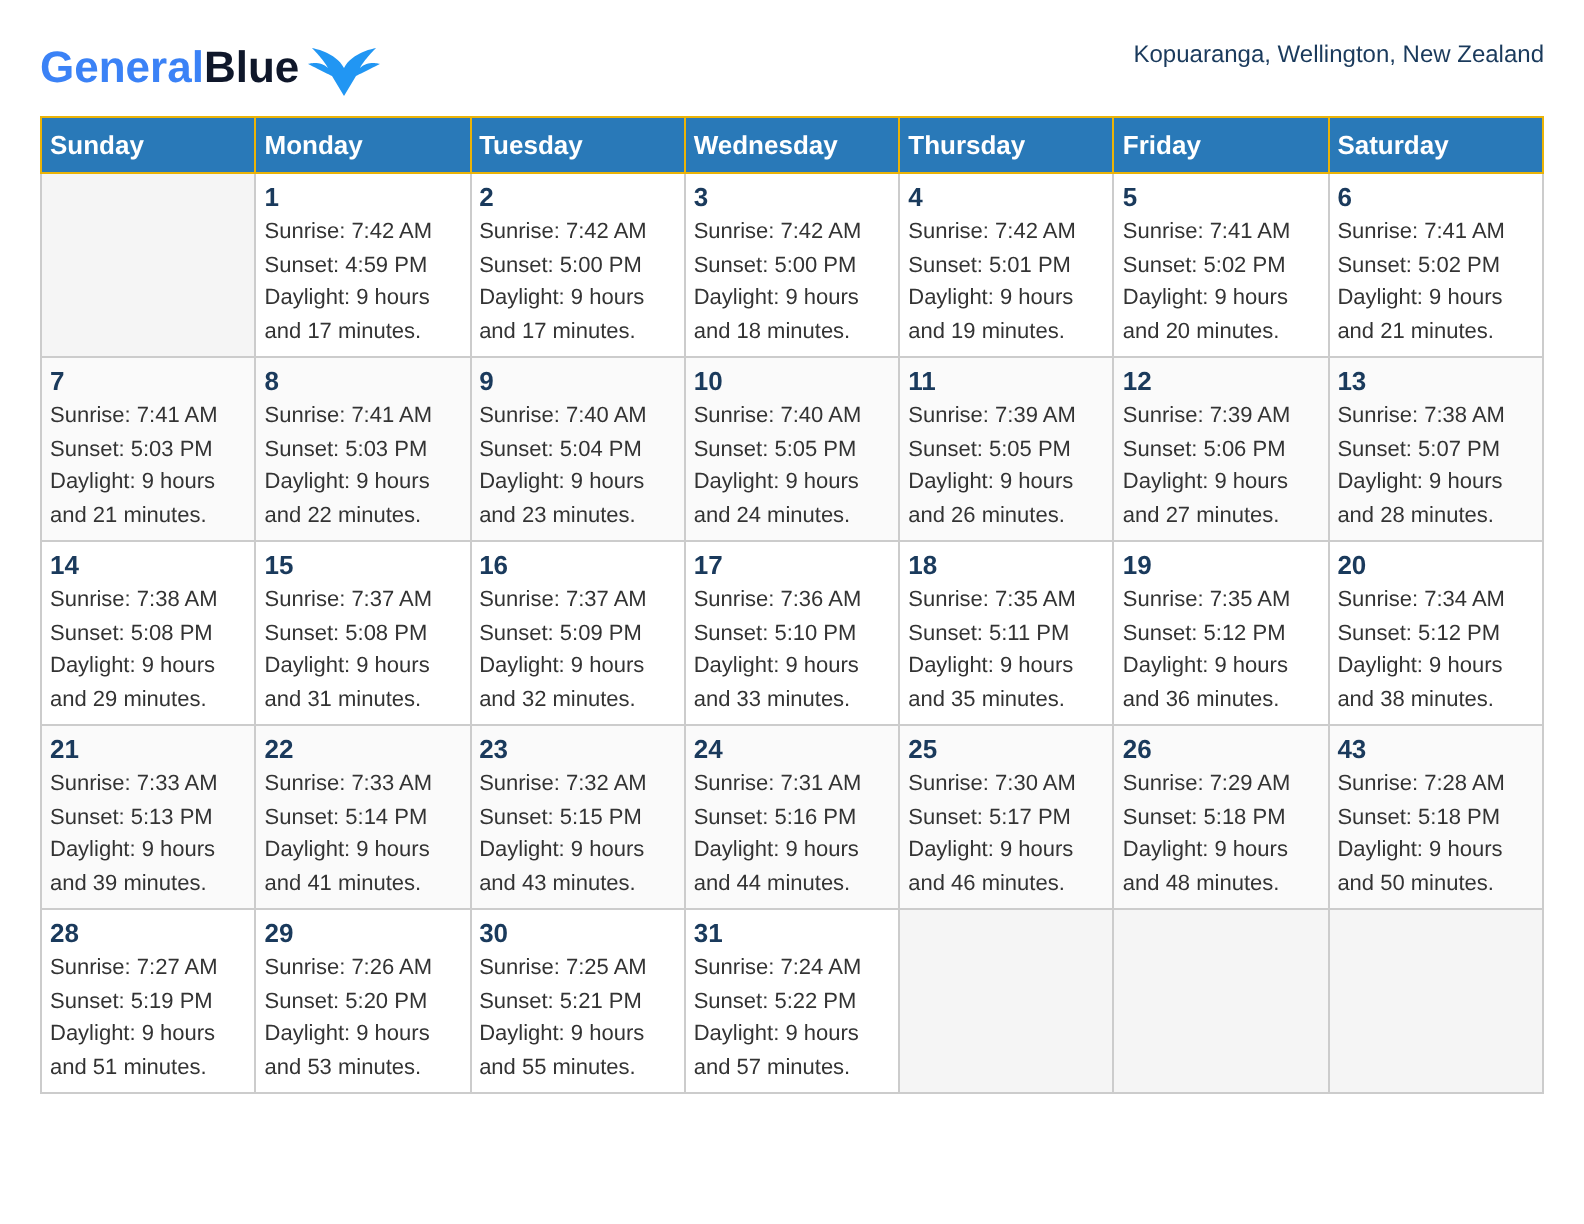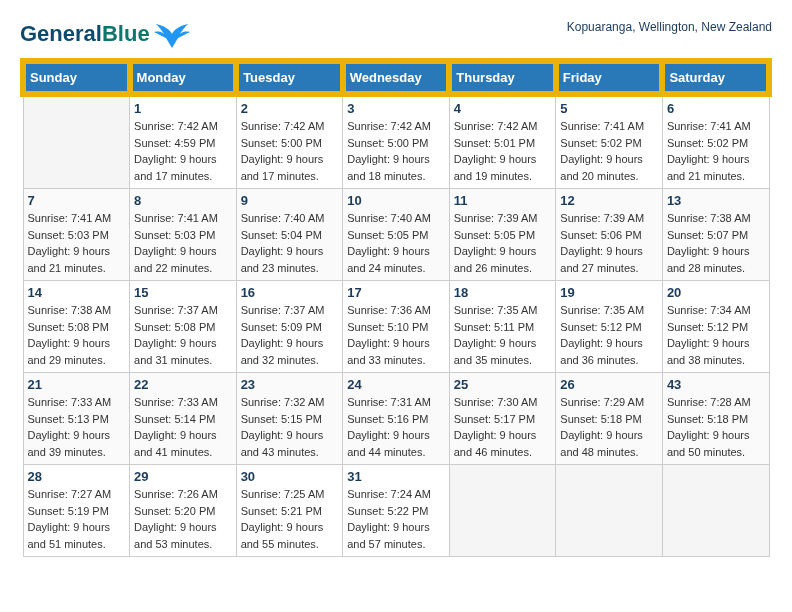--- a/index.html
+++ b/index.html
@@ -40,21 +40,21 @@
       border-collapse: collapse;
       font-size: 11px;
     }
     thead th {
       background-color: #2979b8;
       color: white;
       padding: 6px 4px;
       text-align: left;
       font-size: 13px;
       font-weight: bold;
-      border: 6px solid #eab308;
+      border: 1px solid #eab308;
     }
     td {
       border: 1px solid #ccc;
       vertical-align: top;
       padding: 4px;
       height: 90px;
       width: 14.28%;
       background: #fff;
     }
     td.empty {
@@ -76,21 +76,21 @@
       background: #fafafa;
     }
   </style>
 </head>
 <body>
 
 <div class="header">
   <div class="logo">
     <div style="display:flex; align-items:center; gap:4px;">
       <div style="font-size:22px; font-weight:bold; color:#1a3a5c; line-height:1;">
-        <span style="color:#0c4a6e;">General</span><span style="color:#0f766e;">Blue</span>
+        <span style="color:#3b82f6;">General</span><span style="color:#0f172a;">Blue</span>
       </div>
       <svg width="36" height="28" viewBox="0 0 36 28">
         <path d="M18 14 C22 6, 34 4, 34 4 C34 4, 28 10, 26 14 C30 10, 36 12, 36 12 C36 12, 28 16, 24 18 L18 28 L12 18 C8 16, 0 12, 0 12 C0 12, 6 10, 10 14 C8 10, 2 4, 2 4 C2 4, 14 6, 18 14Z" fill="#2196F3"></path>
       </svg>
     </div>
   </div>
   <div class="title-block">
     <div class="location-title">Kopuaranga, Wellington, New Zealand</div>
   </div>
 </div>

